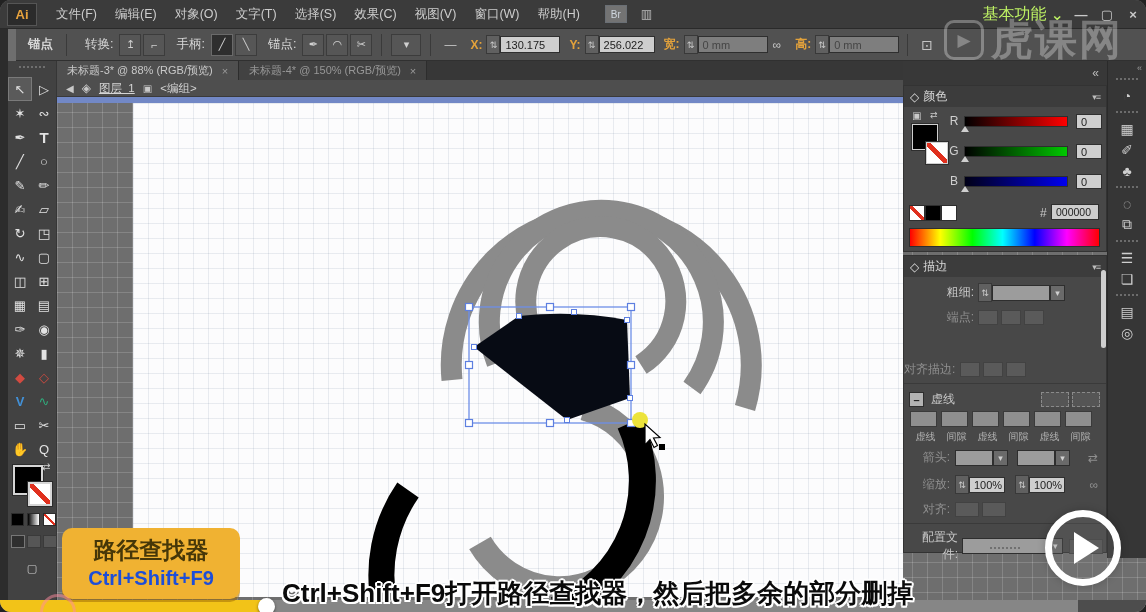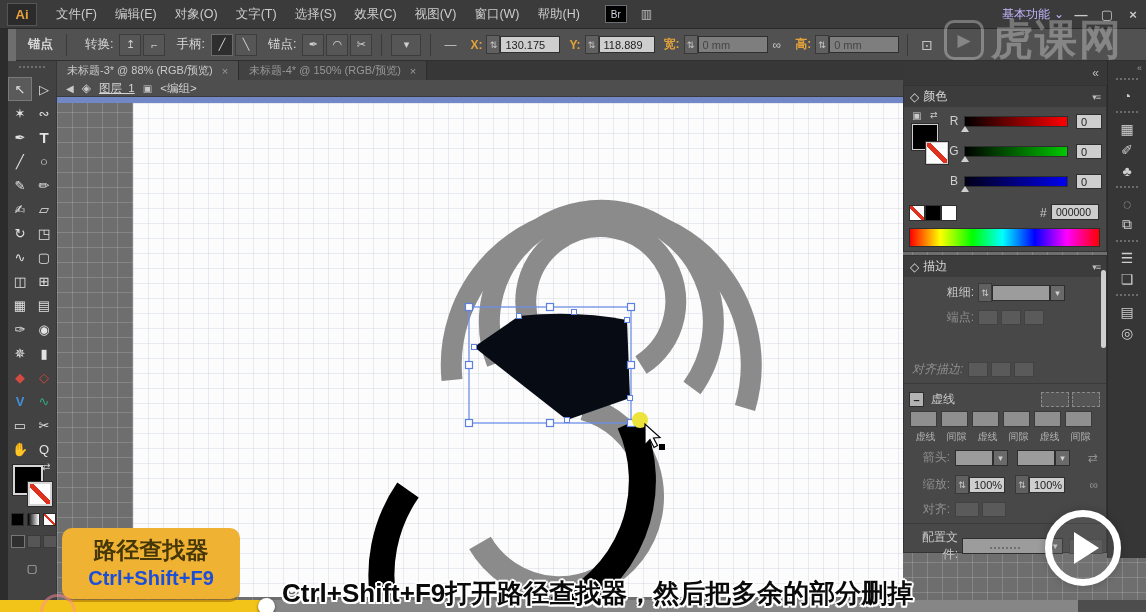--- a/index.html
+++ b/index.html
@@ -1,28 +1,28 @@
 <!DOCTYPE html>
 <html><head>
 <meta charset="utf-8">
 <style>
   html,body{margin:0;padding:0;background:#222;}
   .app{position:relative;width:1146px;height:612px;overflow:hidden;background:#6e6e6e;
-       font-family:"Liberation Sans","DejaVu Sans",sans-serif;-webkit-font-smoothing:antialiased;}
+       font-family:"Liberation Sans","DejaVu Sans",sans-serif;border-radius:11px;-webkit-font-smoothing:antialiased;}
   .abs{position:absolute;}
   
   .menubar{position:absolute;left:0;top:0;width:1146px;height:29px;background:#3b3b3b;
            display:flex;align-items:center;border-bottom:1px solid #2a2a2a;box-sizing:border-box;}
   .ailogo{width:28px;height:21px;margin:0 10px 0 7px;background:#2b2b2b;border:1px solid #555;
           color:#e8a33d;font-weight:bold;font-size:13px;display:flex;align-items:center;justify-content:center;}
   .mi{color:#cdcdcd;font-size:12.5px;padding:0 9px;line-height:29px;}
-  .badge{margin-left:16px;width:20px;height:16px;background:#000000;border:1px solid #6a6f75;color:#cfd6de;
+  .badge{margin-left:16px;width:20px;height:16px;background:#737373;border:1px solid #6a6f75;color:#cfd6de;
          font-size:10px;display:flex;align-items:center;justify-content:center;}
   .arrg{margin-left:14px;color:#bdbdbd;font-size:12px;}
-  .ws{color:#c4b5fd;font-size:12px;margin-right:4px;}
+  .ws{color:#bef264;font-size:16px;margin-right:4px;}
   .winbtn{color:#c9c9c9;font-size:13px;width:26px;text-align:center;font-weight:bold;}
   
   .ctrlbar{position:absolute;left:16px;top:29px;width:1146px;height:32px;background:#515151;
            border-bottom:1px solid #303030;display:flex;align-items:center;box-sizing:border-box;padding-left:10px;}
   .sep{width:1px;height:22px;background:#3a3a3a;margin:0 8px;}
   .clbl{color:#d8d8d8;font-size:12.5px;margin:0 5px 0 10px;}
   .olbl{color:#e3a23b;font-size:12px;font-weight:bold;margin:0 4px 0 9px;}
   .spin{width:12px;height:17px;background:#606060;border:1px solid #393939;color:#c9c9c9;font-size:9px;
         display:flex;align-items:center;justify-content:center;}
   .fld{height:17px;background:#cecece;border:1px solid #2f2f2f;color:#1d1d1d;font-size:11px;
@@ -179,21 +179,21 @@
     <div class="tbtn">✂</div>
     <span class="sep"></span>
     <div class="tbtn" style="min-width:28px;">▾</div>
     <span class="sep"></span>
     <span class="cicon">—</span>
     <span class="olbl">X:</span>
     <div class="spin">⇅</div>
     <div class="fld" style="width:60px;">130.175</div>
     <span class="olbl">Y:</span>
     <div class="spin">⇅</div>
-    <div class="fld" style="width:56px;">118.889</div>
+    <div class="fld" style="width:56px;">256.022</div>
     <span class="olbl">宽:</span>
     <div class="spin">⇅</div>
     <div class="fld dis" style="width:70px;">0 mm</div>
     <span class="cicon">∞</span>
     <span class="olbl">高:</span>
     <div class="spin">⇅</div>
     <div class="fld dis" style="width:70px;">0 mm</div>
     <span class="sep"></span>
     <span class="cicon" style="font-size:14px;">⊡</span>
   </div>
@@ -367,21 +367,21 @@
           <div class="combo" style="width:58px;"></div>
           <div class="dd">▾</div>
         </div>
         <div class="prow" style="top:32px;">
           <span class="plbl dim" style="width:70px;">端点:</span>
           <div class="sbtn" style="margin-left:4px;"></div>
           <div class="sbtn"></div>
           <div class="sbtn"></div>
         </div>
         <div class="prow" style="top:84px;">
-          <span class="plbl dim" style="margin-left:8px;font-style:italic;">对齐描边:</span>
+          <span class="plbl dim" style="margin-left:0;">对齐描边:</span>
           <div class="sbtn" style="margin-left:5px;"></div>
           <div class="sbtn"></div>
           <div class="sbtn"></div>
         </div>
         <div class="pdvd" style="top:106px;"></div>
         <div class="prow" style="top:114px;">
           <div class="chk" style="margin-left:5px;">–</div>
           <span class="plbl" style="margin-left:7px;">虚线</span>
           <span style="flex:1;"></span>
           <div class="sbtn" style="width:28px;border:1px dashed #8a8a8a;background:#555;"></div>

